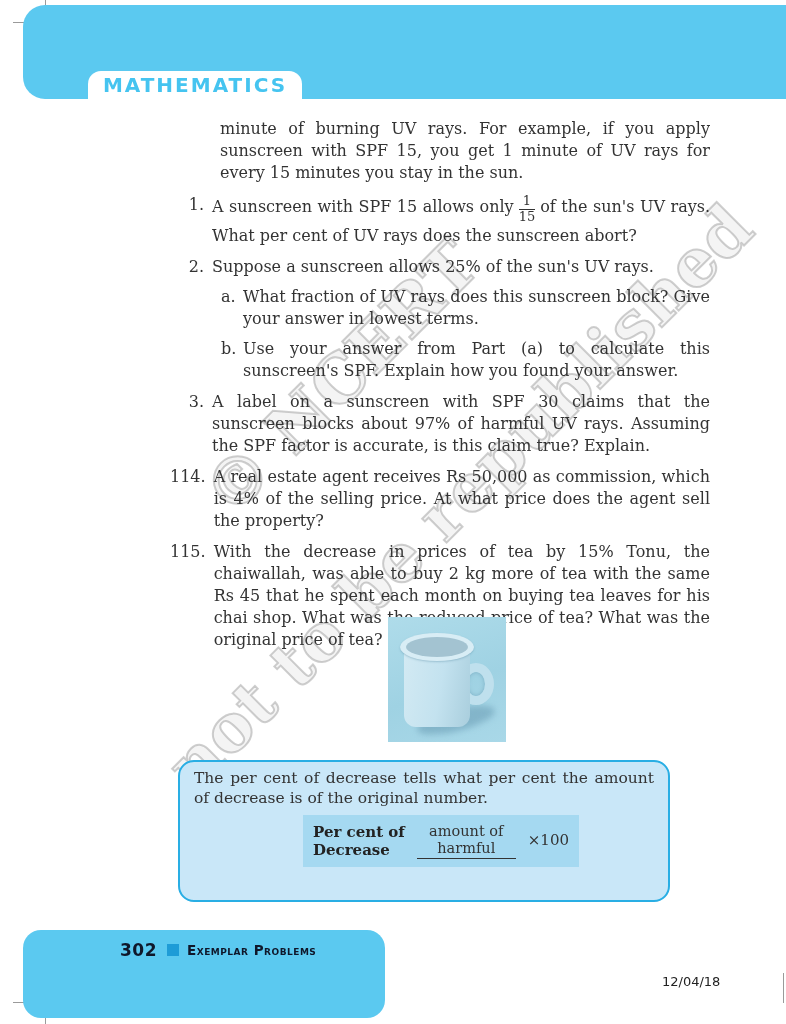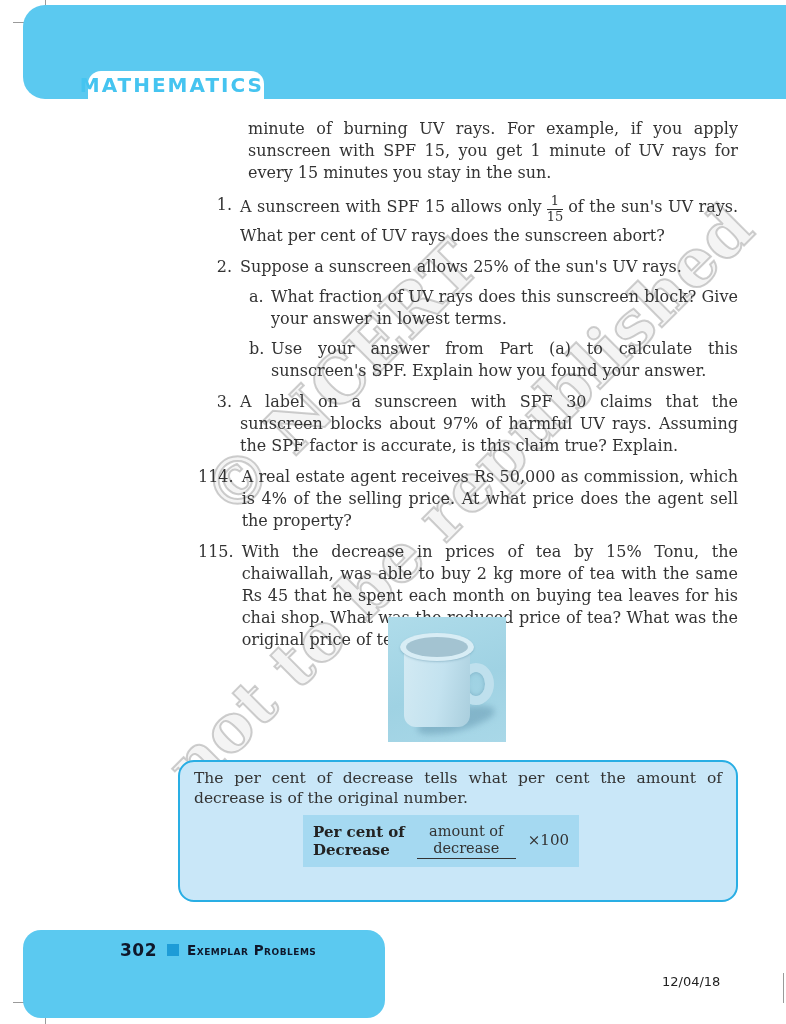--- a/index.html
+++ b/index.html
@@ -11,41 +11,41 @@
   
   .crop { position:absolute; background:#9a9a9a; }
   .crop.h { height:1px; width:22px; }
   .crop.v { width:1px; height:16px; }
   
   .band {
     position:absolute; left:23px; top:5px; width:763px; height:94px;
     background:#5BC9F0; border-radius:22px 0 0 22px;
   }
   .subject-tab {
-    position:absolute; left:65px; bottom:0; width:176px; height:28px;
+    position:absolute; left:65px; bottom:0; width:214px; height:28px;
     background:#ffffff; border-radius:13px 13px 0 0;
-    display:flex; align-items:center; justify-content:flex-end;
+    display:flex; align-items:center; justify-content:center;
   }
   .subject-tab span {
     font-family:"DejaVu Sans", sans-serif; font-weight:800; font-size:20px;
     letter-spacing:2px; color:#45C4F0;
   }
   
   .watermark {
     position:absolute; left:-60px; top:270px; width:920px; z-index:0;
     transform:rotate(-45deg); text-align:center; pointer-events:none;
     font-family:"DejaVu Serif", serif; font-weight:700; font-size:66px;
     line-height:168px; white-space:nowrap;
     color:rgba(150,150,150,0.10);
     -webkit-text-stroke:2px rgba(130,130,130,0.38);
   }
   
   .content {
     position:absolute; left:170px; top:118px; width:540px; z-index:1;
-    font-size:16px; line-height:22px; color:#333; text-align:justify;margin-left:28px;
+    font-size:16px; line-height:22px; color:#333; text-align:justify;
   }
   .intro { margin-left:50px; margin-bottom:10px; }
   .item { display:flex; margin-top:9px; }
   .item .num {
     flex:0 0 42px; text-align:right; padding-right:8px; white-space:nowrap;
   }
   .item .num.bold { font-weight:normal;text-align:right; }
   .item .body { flex:1; }
   .subitem { display:flex; margin-top:8px; margin-left:51px; }
   .subitem .marker { flex:0 0 22px; }
@@ -81,21 +81,21 @@
     position:absolute; left:12px; top:16px; width:74px; height:28px;
     background:#D8EDF5; border-radius:50%;
     box-shadow:0 1px 2px rgba(90,140,165,.4);
   }
   .mug-tea {
     position:absolute; left:18px; top:20px; width:62px; height:20px;
     background:#A3C3D1; border-radius:50%;
   }
   
   .infobox {
-    position:absolute; left:178px; top:760px; width:560px; height:142px; z-index:1;
+    position:absolute; left:178px; top:760px; width:492px; height:142px; z-index:1;
     background:#C9E7F8; border:2.5px solid #29AEE4; border-radius:16px;
     padding:7px 14px 0 14px; font-size:15.5px; line-height:19.5px;
     text-align:justify; color:#333;
   }
   .infobox p { margin-bottom:7px; }
   .formula-box {
     margin-left:109px; width:276px; height:52px; background:#A5D9F1;
     display:flex; align-items:center; padding:4px 10px; gap:12px;
   }
   .formula-label { font-weight:bold; font-size:15px; line-height:18px; color:#222; white-space:nowrap; }
@@ -197,21 +197,21 @@
   </div>
 
   <div class="infobox">
     <p>The per cent of decrease tells what per cent the amount of decrease is of the original number.</p>
     <div class="formula-box">
       <div class="formula-label">
         <div>Per cent of</div>
         <div>Decrease</div>
       </div>
       <div class="formula-frac">
-        <span class="fnum">amount of decrease</span>
+        <span class="fnum">amount of harmful</span>
       </div>
       <div class="formula-mult">×100</div>
     </div>
   </div>
 
   <div class="footer-band">
     <div class="footer-row">
       <span class="footer-pagenum">302</span>
       <span class="footer-square"></span>
       <span class="footer-book">Exemplar Problems</span>

